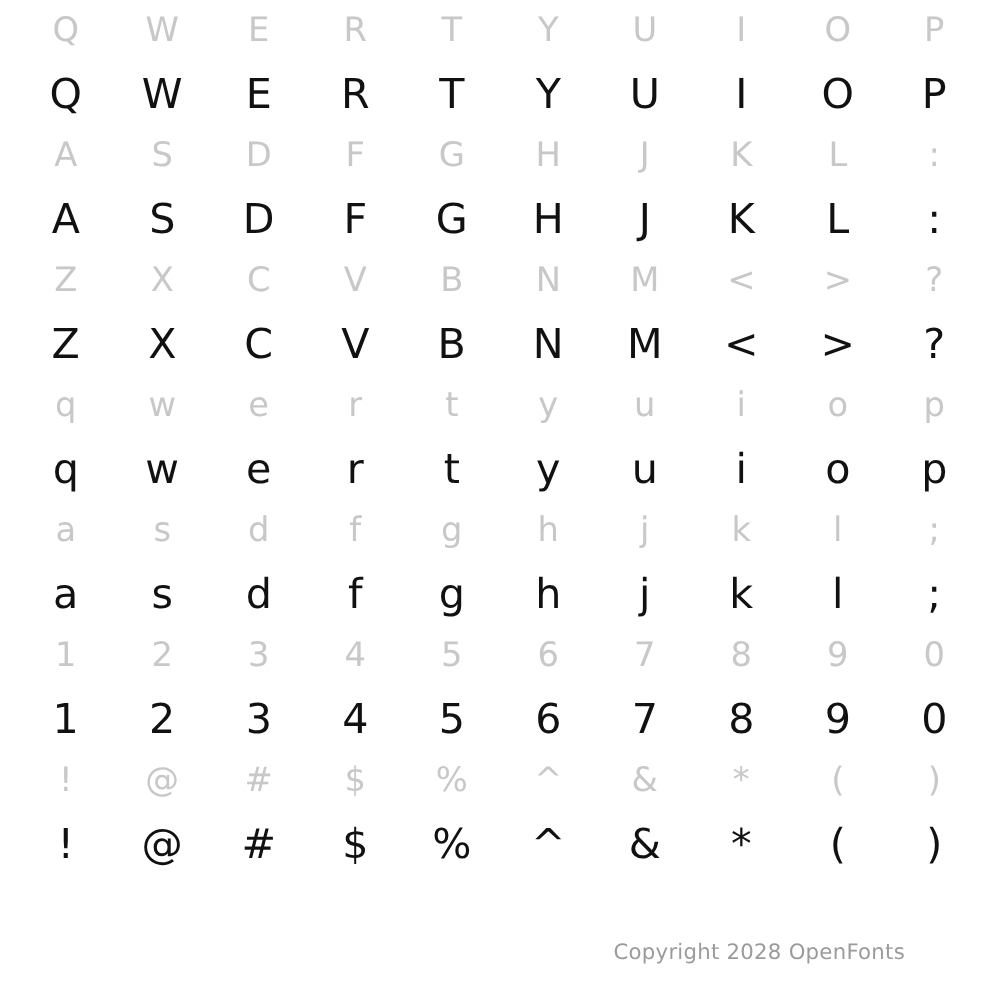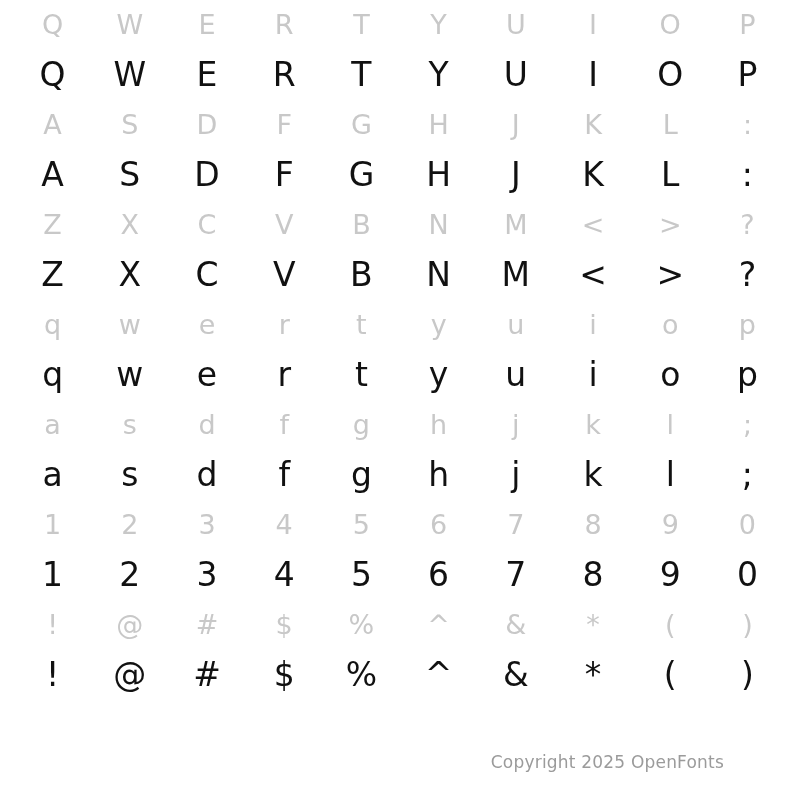--- a/index.html
+++ b/index.html
@@ -232,13 +232,13 @@
       <div class="cell">$</div>
       <div class="cell">%</div>
       <div class="cell">^</div>
       <div class="cell">&amp;</div>
       <div class="cell">*</div>
       <div class="cell">(</div>
       <div class="cell">)</div>
     </div>
   </div>
 
-<div id="copyright">Copyright 2025 OpenFonts</div>
+<div id="copyright">Copyright 2028 OpenFonts</div>
 
 </body></html>

